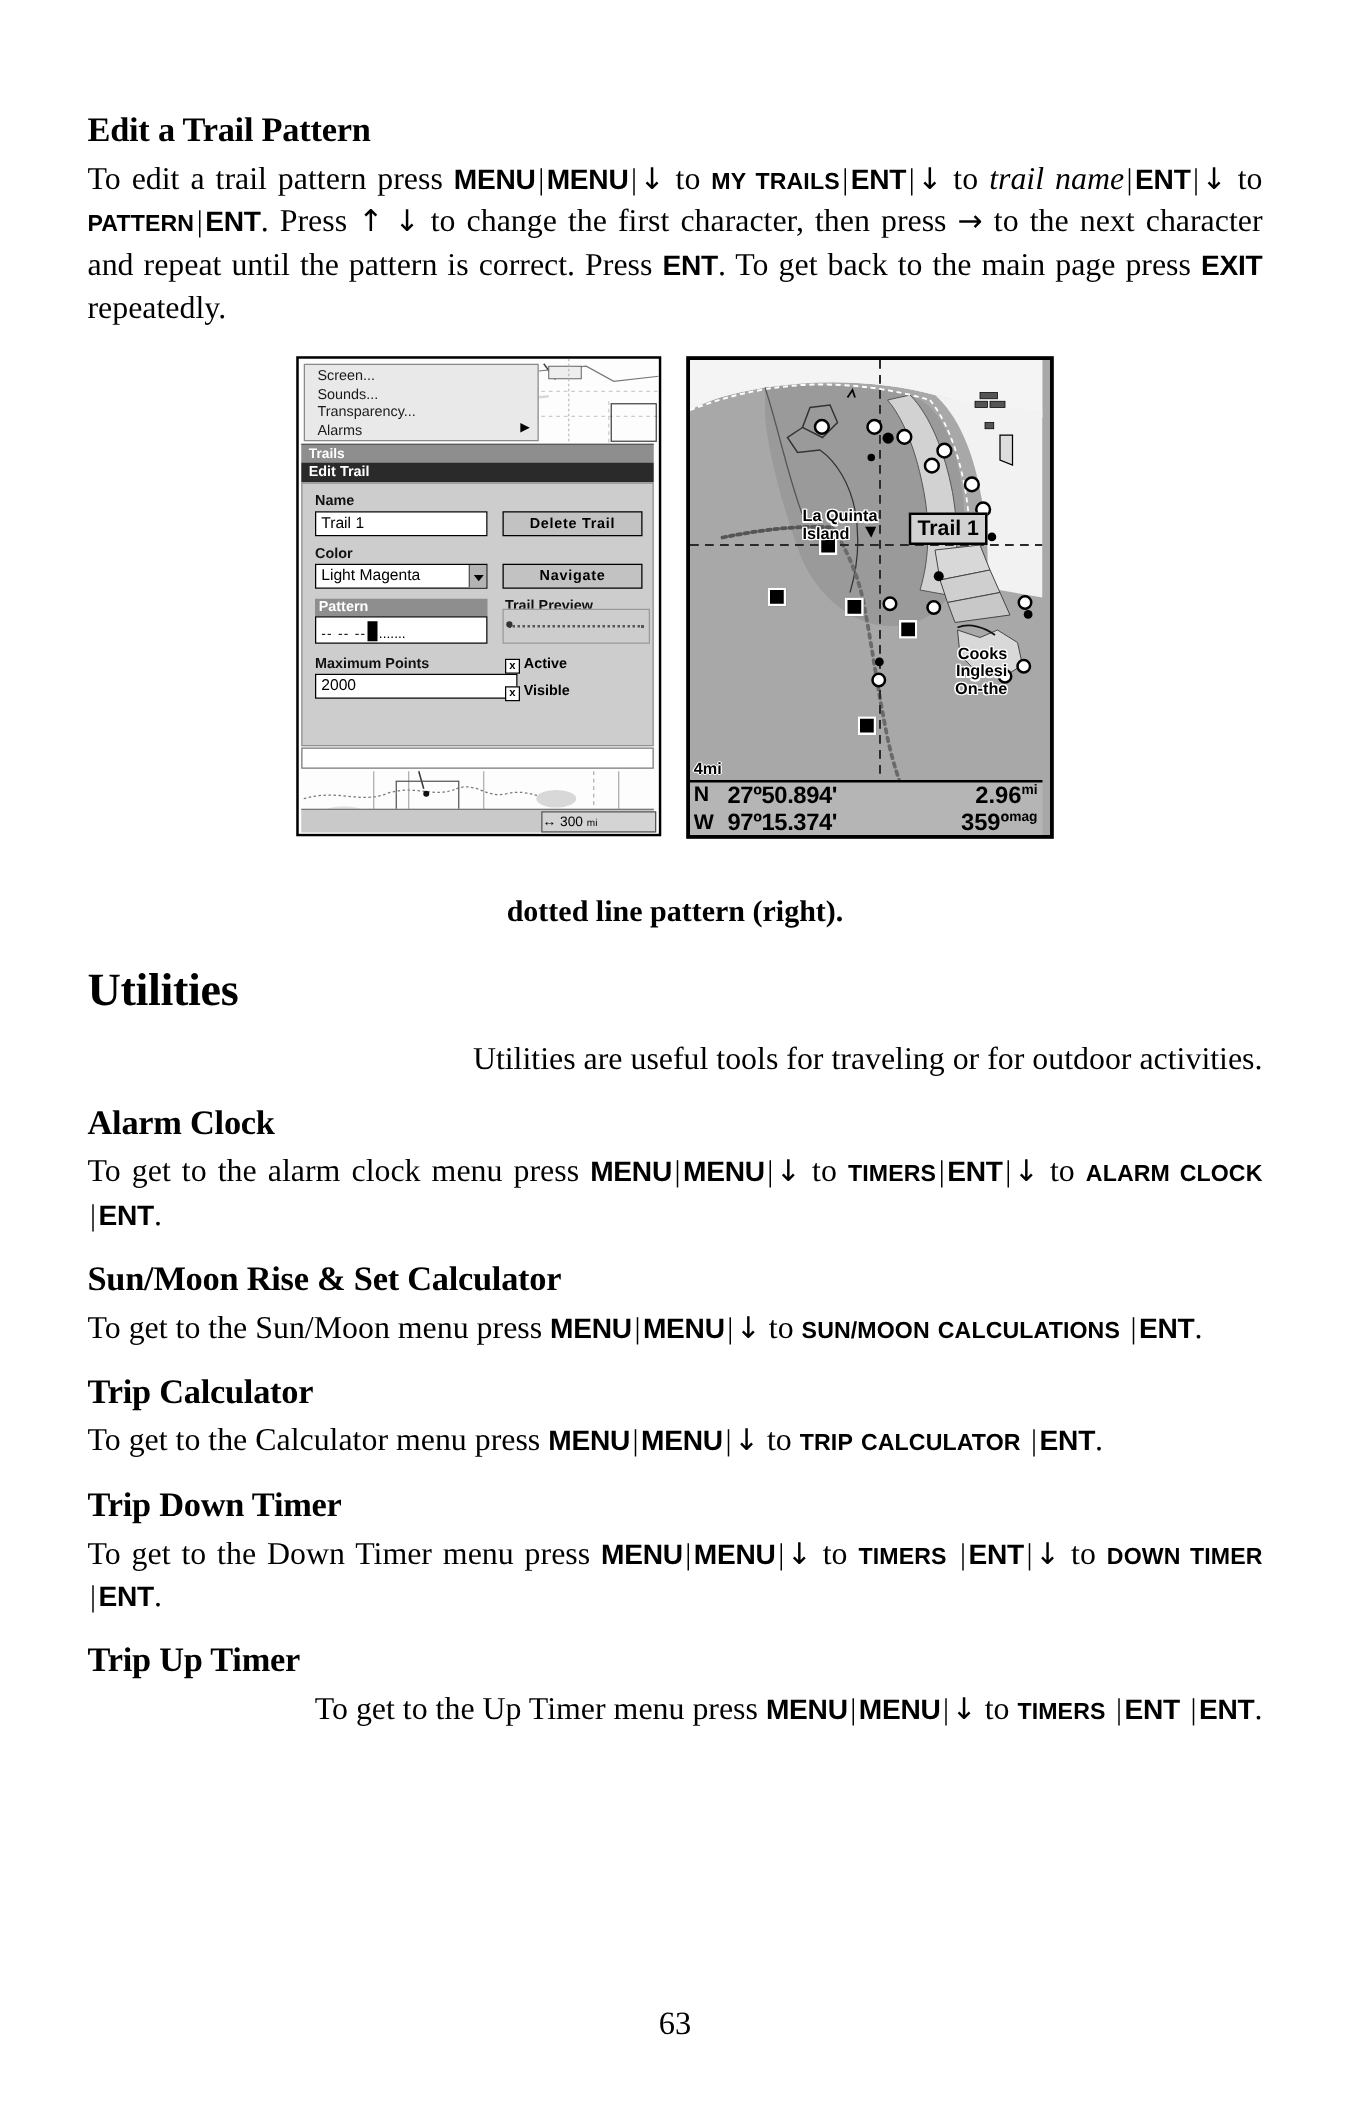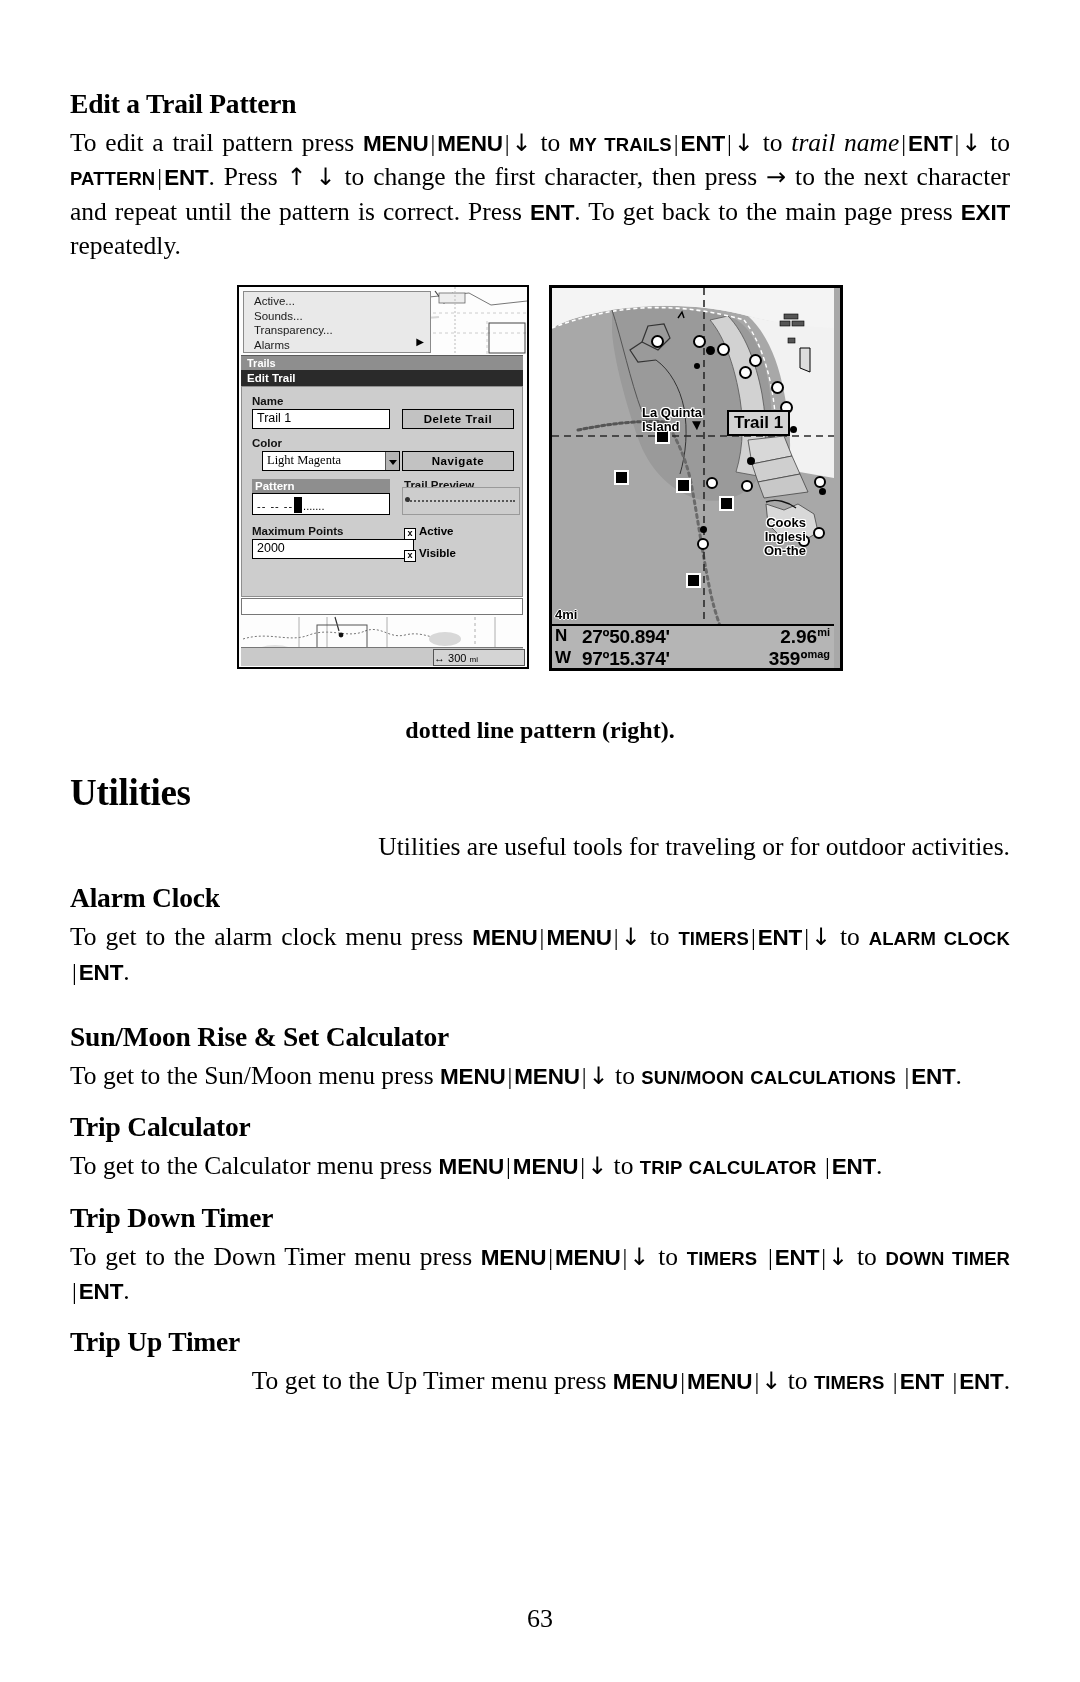--- a/index.html
+++ b/index.html
@@ -249,37 +249,37 @@
           <path d="M236 330 L236 376" stroke="#999" fill="none" stroke-width="0.8" stroke-dasharray="3 3"></path>
           <path d="M256 330 L256 376" stroke="#999" fill="none" stroke-width="0.8"></path>
           <ellipse cx="206" cy="352" rx="16" ry="7" fill="#d8d8d8"></ellipse>
           <ellipse cx="36" cy="366" rx="20" ry="8" fill="#e2e2e2"></ellipse>
           <rect x="78" y="338" width="50" height="24" fill="none" stroke="#555" stroke-width="1"></rect>
           <circle cx="102" cy="348" r="2.4" fill="#111"></circle>
         </g>
       </svg>
 
       <div class="menuTop">
-        <div>Active...</div>
+        <div>Screen...</div>
         <div>Sounds...</div>
         <div>Transparency...</div>
         <div>Alarms</div>
         <span class="arrw">▶</span>
       </div>
 
       <div class="trailsBar">Trails</div>
       <div class="editBar">Edit Trail</div>
 
       <div class="dlg">
         <div class="lbl" style="left:10px;top:8px;">Name</div>
         <div class="fld" style="left:10px;top:22px;width:138px;height:20px;">Trail 1</div>
         <div class="btn" style="left:160px;top:22px;width:112px;height:20px;line-height:18px;">Delete Trail</div>
 
         <div class="lbl" style="left:10px;top:50px;">Color</div>
-        <div class="fld" style="left:20px;top:64px;width:138px;height:20px;font-family:Liberation Serif, serif;">
+        <div class="fld" style="left:10px;top:64px;width:138px;height:20px;">
           <span>Light Magenta</span>
           <span class="combo-arrow"></span>
         </div>
         <div class="btn" style="left:160px;top:64px;width:112px;height:20px;line-height:18px;">Navigate</div>
 
         <div class="selhdr" style="left:10px;top:92px;width:138px;height:14px;line-height:14px;">Pattern</div>
         <div class="fld" style="left:10px;top:106px;width:138px;height:22px;padding-top:3px;letter-spacing:1px;font-size:11px;">
           <span>-- -- --</span><span style="display:inline-block;width:8px;height:16px;background:#000;vertical-align:-3px;margin:0 1px;"></span><span style="letter-spacing:0px;">.......</span>
         </div>
 
@@ -413,21 +413,21 @@
     <br>
     <span>dotted line pattern (right).</span>
   </div>
 
   <h1 class="big">Utilities</h1>
   <p class="body noj" style="margin-bottom:16px;">Utilities are useful tools for traveling or for outdoor activities.</p>
 
   <h2 class="sec" style="margin-top:18px;">Alarm Clock</h2>
   <p class="body" style="margin-bottom:10px;"><span>To get to the alarm clock menu press </span><span class="key">MENU</span><span class="bar">|</span><span class="key">MENU</span><span class="bar">|</span><span class="arr">↓</span> <span>to</span> <span class="sc">Timers</span><span class="bar">|</span><span class="key">ENT</span><span class="bar">|</span><span class="arr">↓</span> <span>to</span> <span class="sc">Alarm Clock</span> <span class="bar">|</span><span class="key">ENT</span>.</p>
 
-  <h2 class="sec" style="margin-top:32px;">Sun/Moon Rise &amp; Set Calculator</h2>
+  <h2 class="sec" style="margin-top:18px;">Sun/Moon Rise &amp; Set Calculator</h2>
   <p class="body" style="margin-bottom:10px;"><span>To get to the Sun/Moon menu press </span><span class="key">MENU</span><span class="bar">|</span><span class="key">MENU</span><span class="bar">|</span><span class="arr">↓</span> <span>to</span> <span class="sc">Sun/Moon</span> <span class="sc">Calculations</span> <span class="bar">|</span><span class="key">ENT</span>.</p>
 
   <h2 class="sec" style="margin-top:18px;">Trip Calculator</h2>
   <p class="body" style="margin-bottom:10px;"><span>To get to the Calculator menu press </span><span class="key">MENU</span><span class="bar">|</span><span class="key">MENU</span><span class="bar">|</span><span class="arr">↓</span> <span>to</span> <span class="sc">Trip</span> <span class="sc">Calculator</span> <span class="bar">|</span><span class="key">ENT</span>.</p>
 
   <h2 class="sec" style="margin-top:18px;">Trip Down Timer</h2>
   <p class="body" style="margin-bottom:10px;"><span>To get to the Down Timer menu press </span><span class="key">MENU</span><span class="bar">|</span><span class="key">MENU</span><span class="bar">|</span><span class="arr">↓</span> <span>to</span> <span class="sc">Timers</span> <span class="bar">|</span><span class="key">ENT</span><span class="bar">|</span><span class="arr">↓</span> <span>to</span> <span class="sc">Down Timer</span> <span class="bar">|</span><span class="key">ENT</span>.</p>
 
   <h2 class="sec" style="margin-top:18px;">Trip Up Timer</h2>
   <p class="body noj"><span>To get to the Up Timer menu press </span><span class="key">MENU</span><span class="bar">|</span><span class="key">MENU</span><span class="bar">|</span><span class="arr">↓</span> <span>to</span> <span class="sc">Timers</span> <span class="bar">|</span><span class="key">ENT</span> <span class="bar">|</span><span class="key">ENT</span>.</p>

